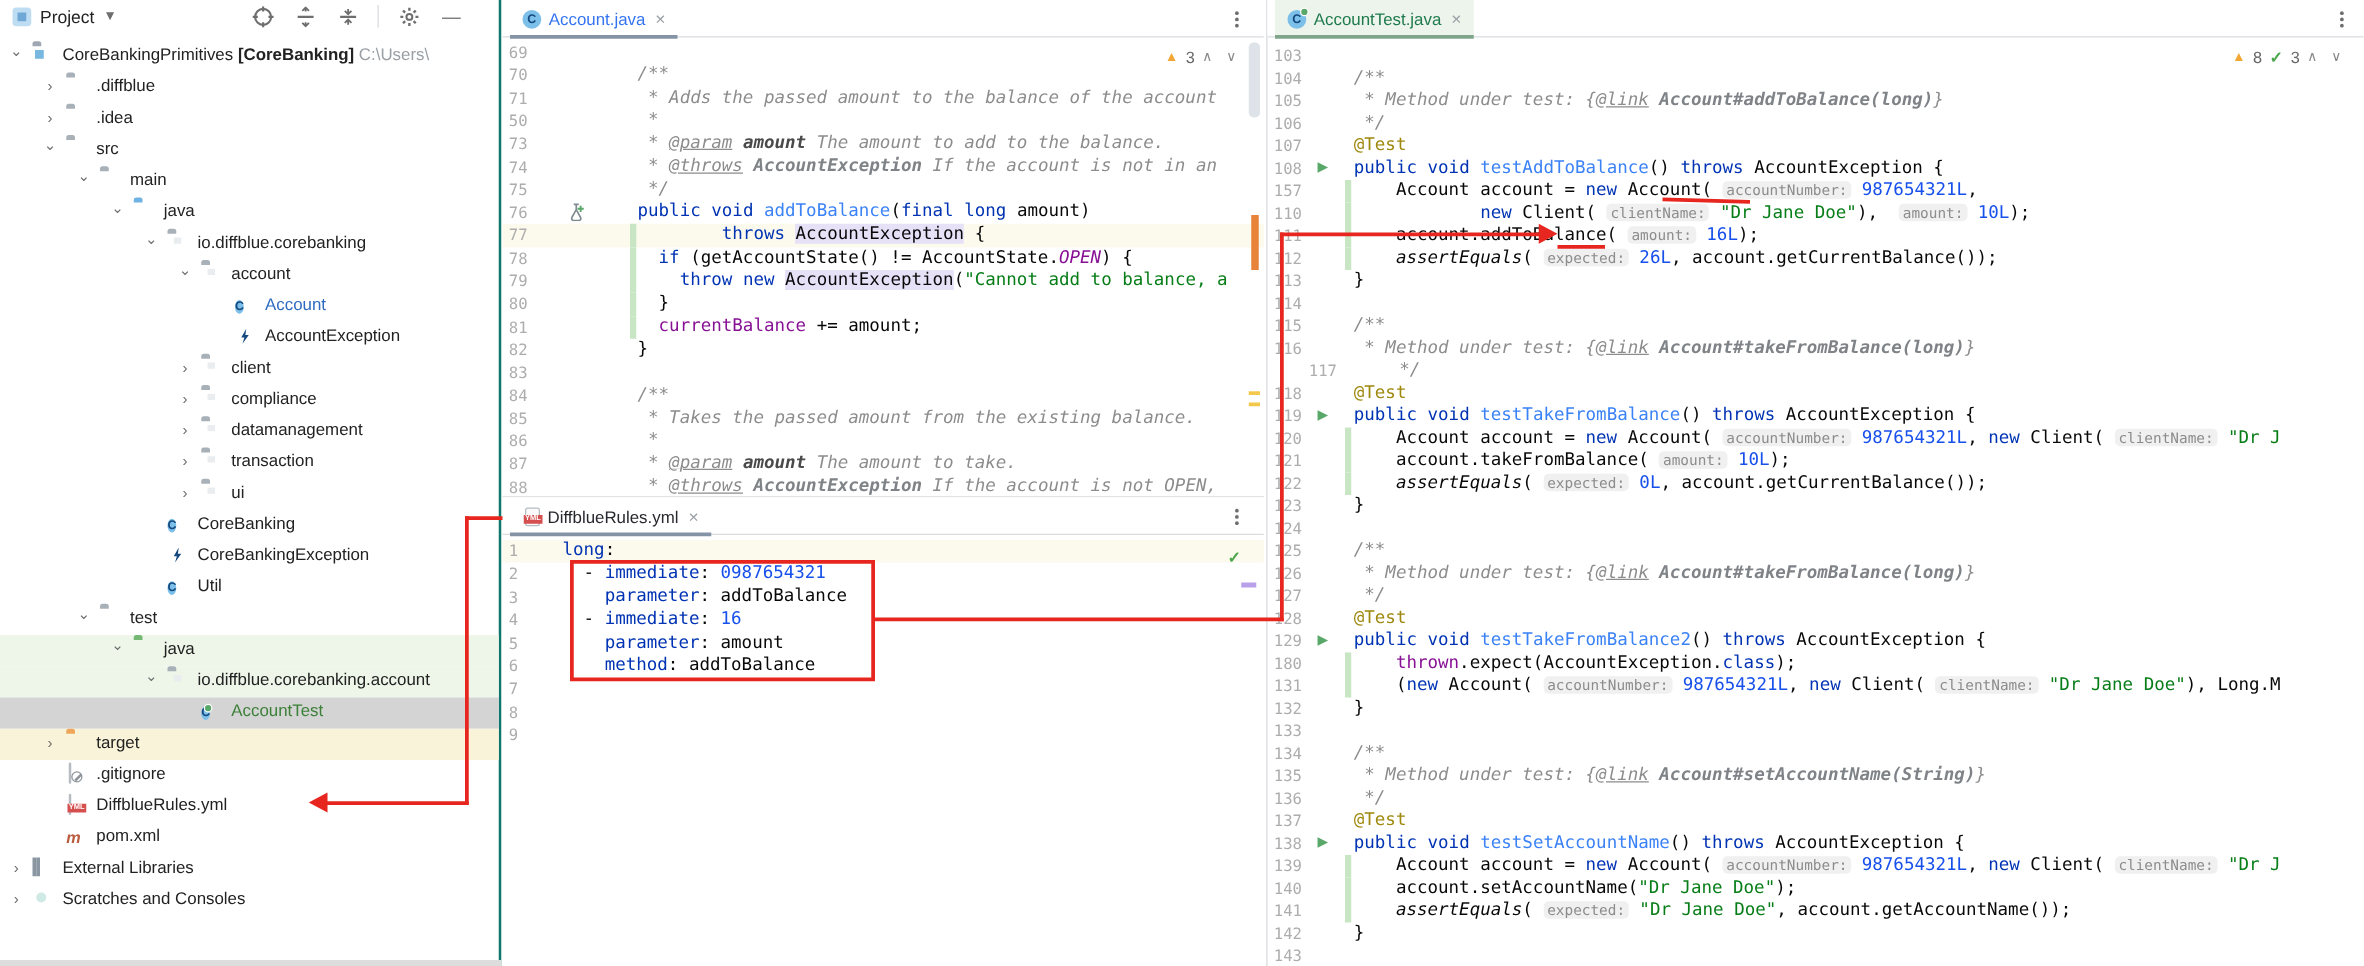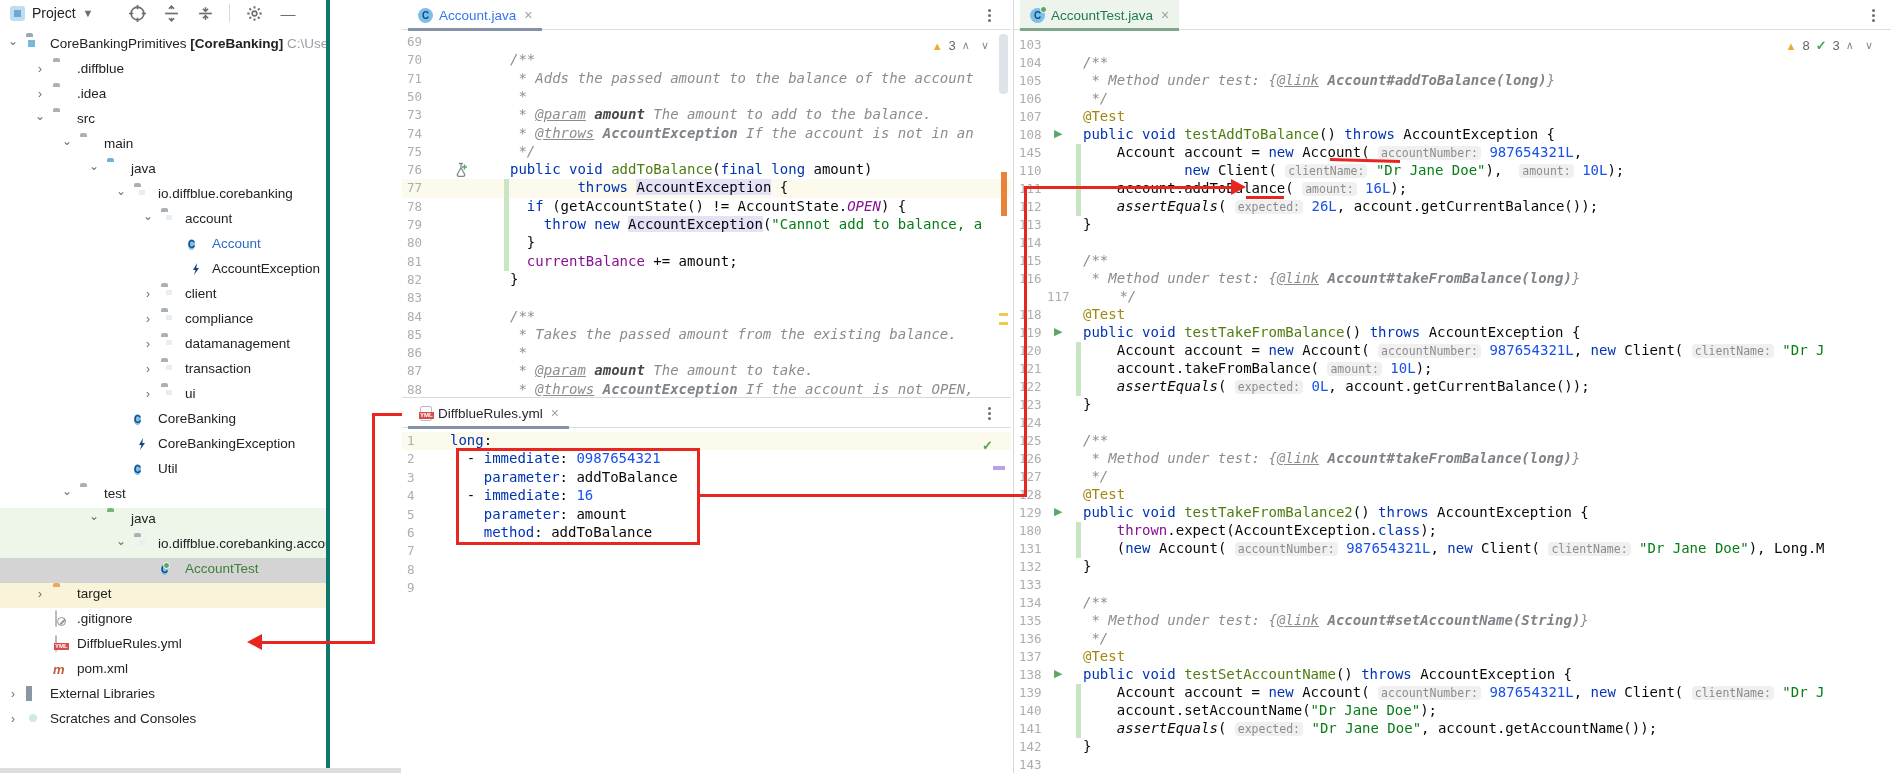--- a/index.html
+++ b/index.html
@@ -1,22 +1,22 @@
 <!DOCTYPE html>
 <html><head>
 <meta charset="utf-8">
 <style>
   * { margin:0; padding:0; box-sizing:border-box; }
   html,body { width:1891px; height:773px; overflow:hidden; background:#fff;
     font-family:"Liberation Sans", sans-serif; }
   #stage { position:relative; width:1891px; height:773px; background:#fff; }
 
   
-  #project-panel { position:absolute; left:0; top:0; width:330px; height:773px;
-    background:#fff; border-right:4px solid #0f766e; }
+  #project-panel { position:absolute; left:0; top:0; width:401px; height:773px;
+    background:#fff; border-right:2px solid #0f766e; }
   #project-header { position:absolute; left:0; top:0; width:100%; height:30px; }
   #project-title-wrap { position:absolute; left:10px; top:5px; display:flex; align-items:center; gap:7px;
     font-size:14px; color:#222; }
   .proj-icon { width:15px; height:15px; border-radius:3px; background:#BFDDF2; position:relative; }
   .proj-icon::after { content:""; position:absolute; left:4px; top:4px; width:7px; height:7px; background:#6FA8D6; }
   .dd-caret { color:#6E6E6E; font-size:11px; }
   #project-toolbar { position:absolute; right:28px; top:3px; display:flex; align-items:center; gap:14px; }
   .tb-icon { width:20px; height:20px; display:flex; align-items:center; justify-content:center; color:#6E6E6E; }
   .tb-sep { width:1px; height:18px; background:#D7D9DD; }
 
@@ -75,21 +75,21 @@
   .gut { position:absolute; left:5px; top:1px; font-family:"DejaVu Sans Mono", monospace;
     font-size:12.5px; color:#ADADAD; }
   .gicon { position:absolute; top:1px; }
   .code { position:absolute; top:0; white-space:pre; font-family:"DejaVu Sans Mono", monospace;
     font-size:14px; color:#080808; }
   .caretline { background:#FCFAED; }
   .barline::before { content:""; position:absolute; width:5px; top:0; bottom:0; background:#C8E6C4; }
 
   
   .tk-k { color:#0033B3; } .tk-p { color:#080808; }
-  .tk-m { color:#4d7c0f; } .tk-ms { color:#080808; font-style:italic; }
+  .tk-m { color:#3b82f6; } .tk-ms { color:#080808; font-style:italic; }
   .tk-f { color:#871094; } .tk-sf { color:#871094; font-style:italic; }
   .tk-s { color:#067D17; } .tk-n { color:#1750EB; }
   .tk-c { color:#8C8C8C; font-style:italic; }
   .tk-ct { color:#8C8C8C; font-style:italic; text-decoration:underline; }
   .tk-cb { color:#7F8387; font-style:italic; font-weight:bold; }
   .tk-cp { color:#4A4A4A; font-style:italic; font-weight:bold; }
   .tk-a { color:#9E880D; }
   .tk-hl { color:#080808; background:#E6E1F7; }
   .tk-yk { color:#0033B3; } .tk-yv { color:#080808; }
   .tk-h { color:#8C8C8C; background:#F0F0F0; border-radius:4px; font-size:11.5px; padding:0 3px; }
@@ -506,21 +506,21 @@
         <div class="eline" style="top: 108px; height: 18px;">
           <span class="gut" style="left: 5px;">107</span>
           <span class="code" style="left: 69px;"><span class="tk-a">@Test</span></span>
         </div>
         <div class="eline" style="top: 126px; height: 18px;">
           <span class="gut" style="left: 5px;">108</span>
           <span class="gicon run-arrow" style="left: 40px;">▶</span>
           <span class="code" style="left: 69px;"><span class="tk-k">public</span><span class="tk-p"> </span><span class="tk-k">void</span><span class="tk-p"> </span><span class="tk-m">testAddToBalance</span><span class="tk-p">() </span><span class="tk-k">throws</span><span class="tk-p"> AccountException {</span></span>
         </div>
         <div class="eline barline" style="top: 144px; height: 18px; --bx: 62px; position: absolute;">
-          <span class="gut" style="left: 5px;">145</span>
+          <span class="gut" style="left: 5px;">157</span>
           <span class="code" style="left: 69px;"><span class="tk-p">    Account account = </span><span class="tk-k">new</span><span class="tk-p"> Account( </span><span class="tk-h">accountNumber:</span><span class="tk-p"> </span><span class="tk-n">987654321L</span><span class="tk-p">,</span></span>
         </div>
         <div class="eline barline" style="top: 162px; height: 18px; --bx: 62px; position: absolute;">
           <span class="gut" style="left: 5px;">110</span>
           <span class="code" style="left: 69px;"><span class="tk-p">            </span><span class="tk-k">new</span><span class="tk-p"> Client( </span><span class="tk-h">clientName:</span><span class="tk-p"> </span><span class="tk-s">"Dr Jane Doe"</span><span class="tk-p">),  </span><span class="tk-h">amount:</span><span class="tk-p"> </span><span class="tk-n">10L</span><span class="tk-p">);</span></span>
         </div>
         <div class="eline barline" style="top: 180px; height: 18px; --bx: 62px; position: absolute;">
           <span class="gut" style="left: 5px;">111</span>
           <span class="code" style="left: 69px;"><span class="tk-p">    account.addToBalance( </span><span class="tk-h">amount:</span><span class="tk-p"> </span><span class="tk-n">16L</span><span class="tk-p">);</span></span>
         </div>

